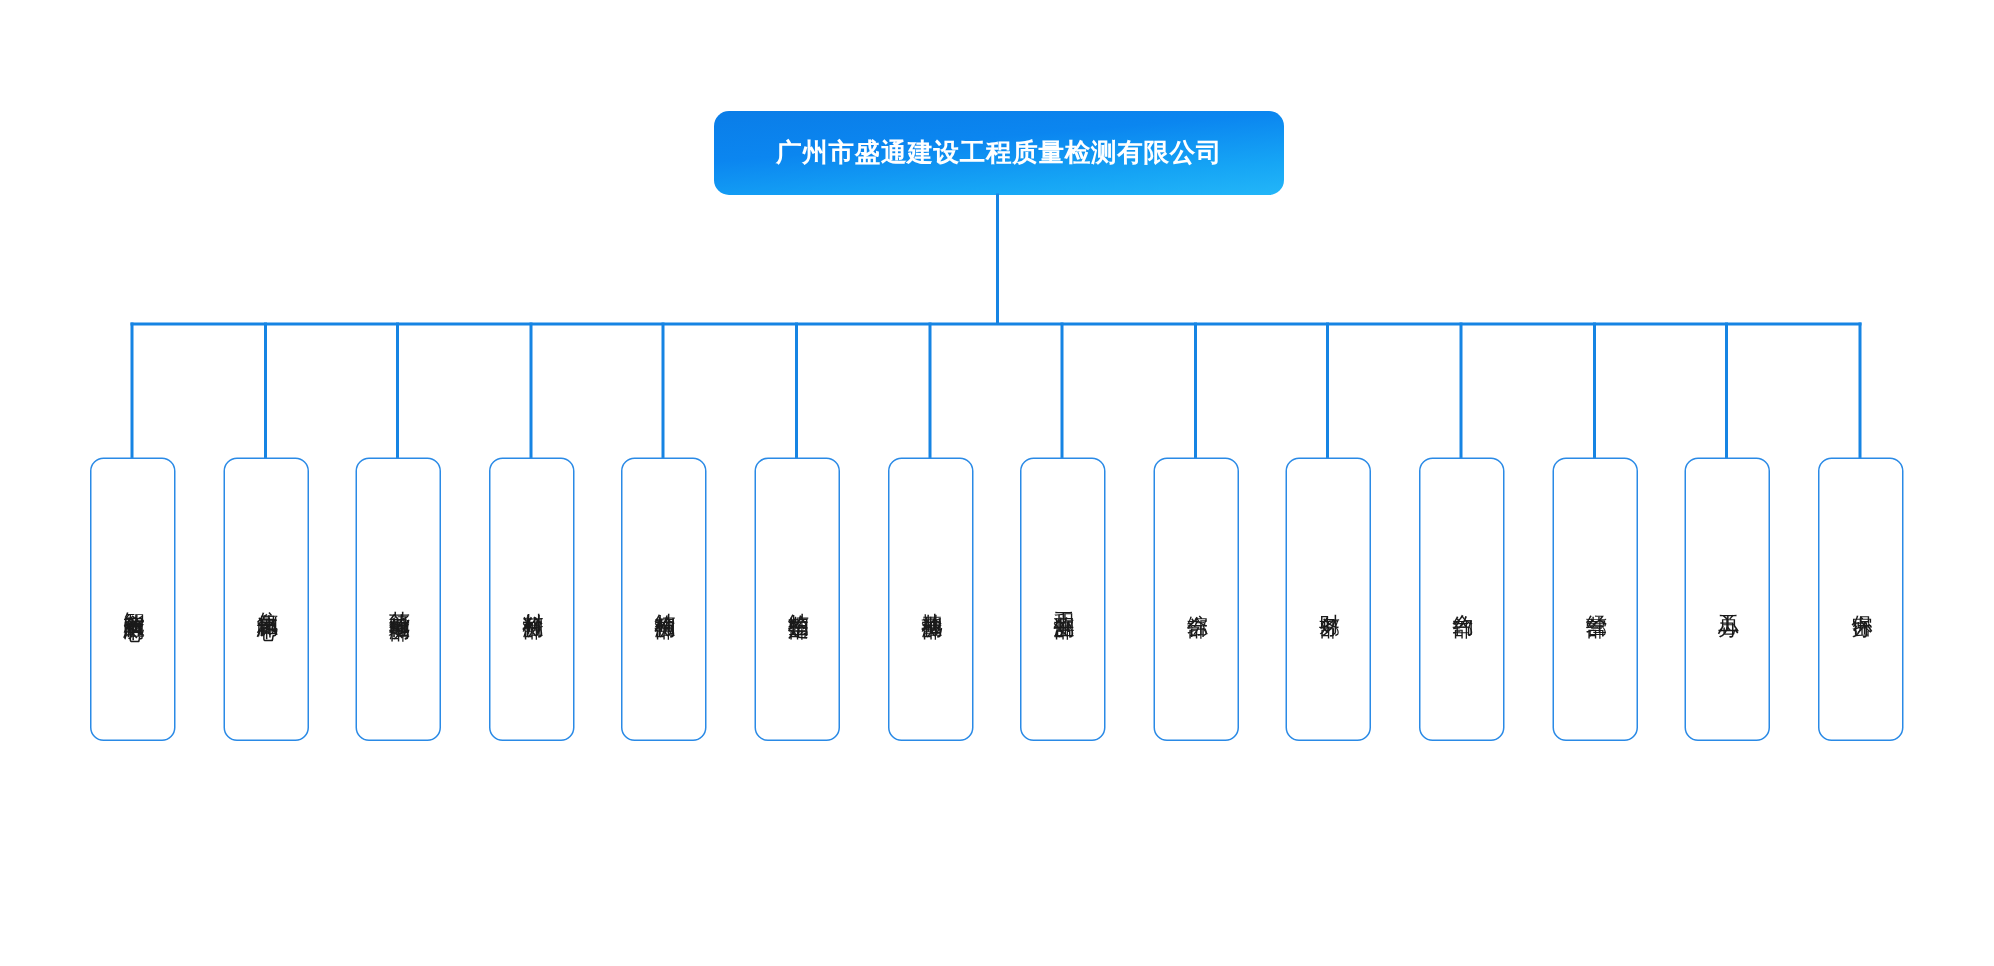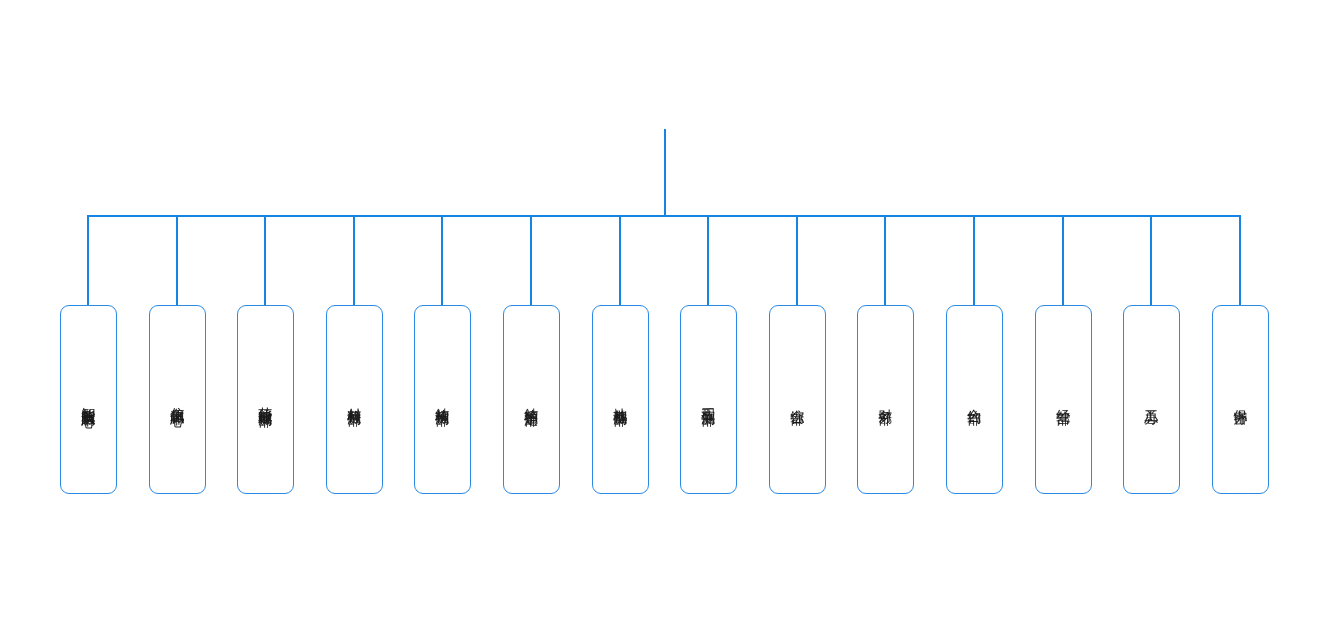--- a/index.html
+++ b/index.html
@@ -88,20 +88,23 @@
     text-orientation: upright;
     white-space: nowrap;
     letter-spacing: 1px;
   }
 </style>
 </head>
 <body>
 
 <div id="chart-root">
 
+  <div class="root-node">
+    <span class="root-label">广州市盛通建设工程质量检测有限公司</span>
+  </div>
 
   <div class="conn conn-stem-root"></div>
   <div class="conn conn-bus"></div>
 
   <div id="drops">
       <div class="conn conn-drop" style="left: 87px;"></div>
       <div class="conn conn-drop" style="left: 176px;"></div>
       <div class="conn conn-drop" style="left: 264px;"></div>
       <div class="conn conn-drop" style="left: 353px;"></div>
       <div class="conn conn-drop" style="left: 441px;"></div>

